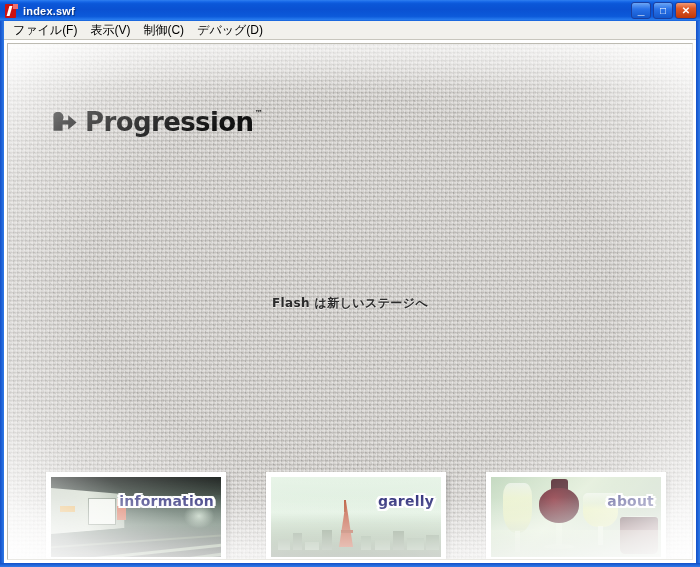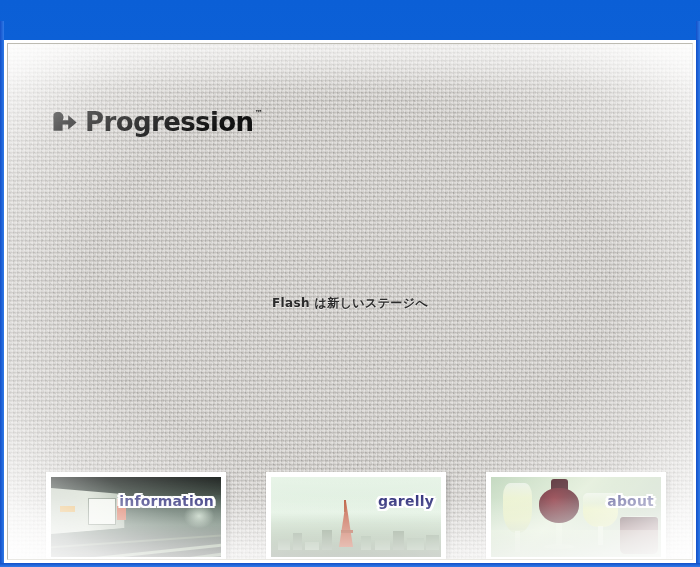--- a/index.html
+++ b/index.html
@@ -469,21 +469,47 @@
   .photo-wine .table-glow {
     position: absolute; left: 0; bottom: 0; width: 100%; height: 34%;
     background: linear-gradient(to bottom, rgba(225,240,205,0.35), rgba(150,175,140,0.5));
   }
 </style>
 </head>
 <body>
 
 <div id="app-window">
 
-
+  <div id="title-bar">
+    <div id="title-icon">
+      <div class="flash-doc"></div>
+      <div class="flash-fold"></div>
+      <div class="flash-f"></div>
+    </div>
+    <div id="title-text">index.swf</div>
+
+    <div id="window-controls">
+      <div class="win-btn min">
+        <span class="glyph">_</span>
+      </div>
+      <div class="win-btn max">
+        <span class="glyph">□</span>
+      </div>
+      <div class="win-btn close">
+        <span class="glyph">✕</span>
+      </div>
+    </div>
+  </div>
+
+  <div id="menu-bar">
+    <div class="menu-item">ファイル(F)</div>
+    <div class="menu-item">表示(V)</div>
+    <div class="menu-item">制御(C)</div>
+    <div class="menu-item">デバッグ(D)</div>
+  </div>
 
   <div id="client-area">
     <div id="stage-border">
       <div id="stage">
 
         <div id="stage-texture"></div>
 
         <div id="logo">
           <div id="logo-mark">
             <svg width="26" height="21" viewBox="0 0 26 21" xmlns="http://www.w3.org/2000/svg">

